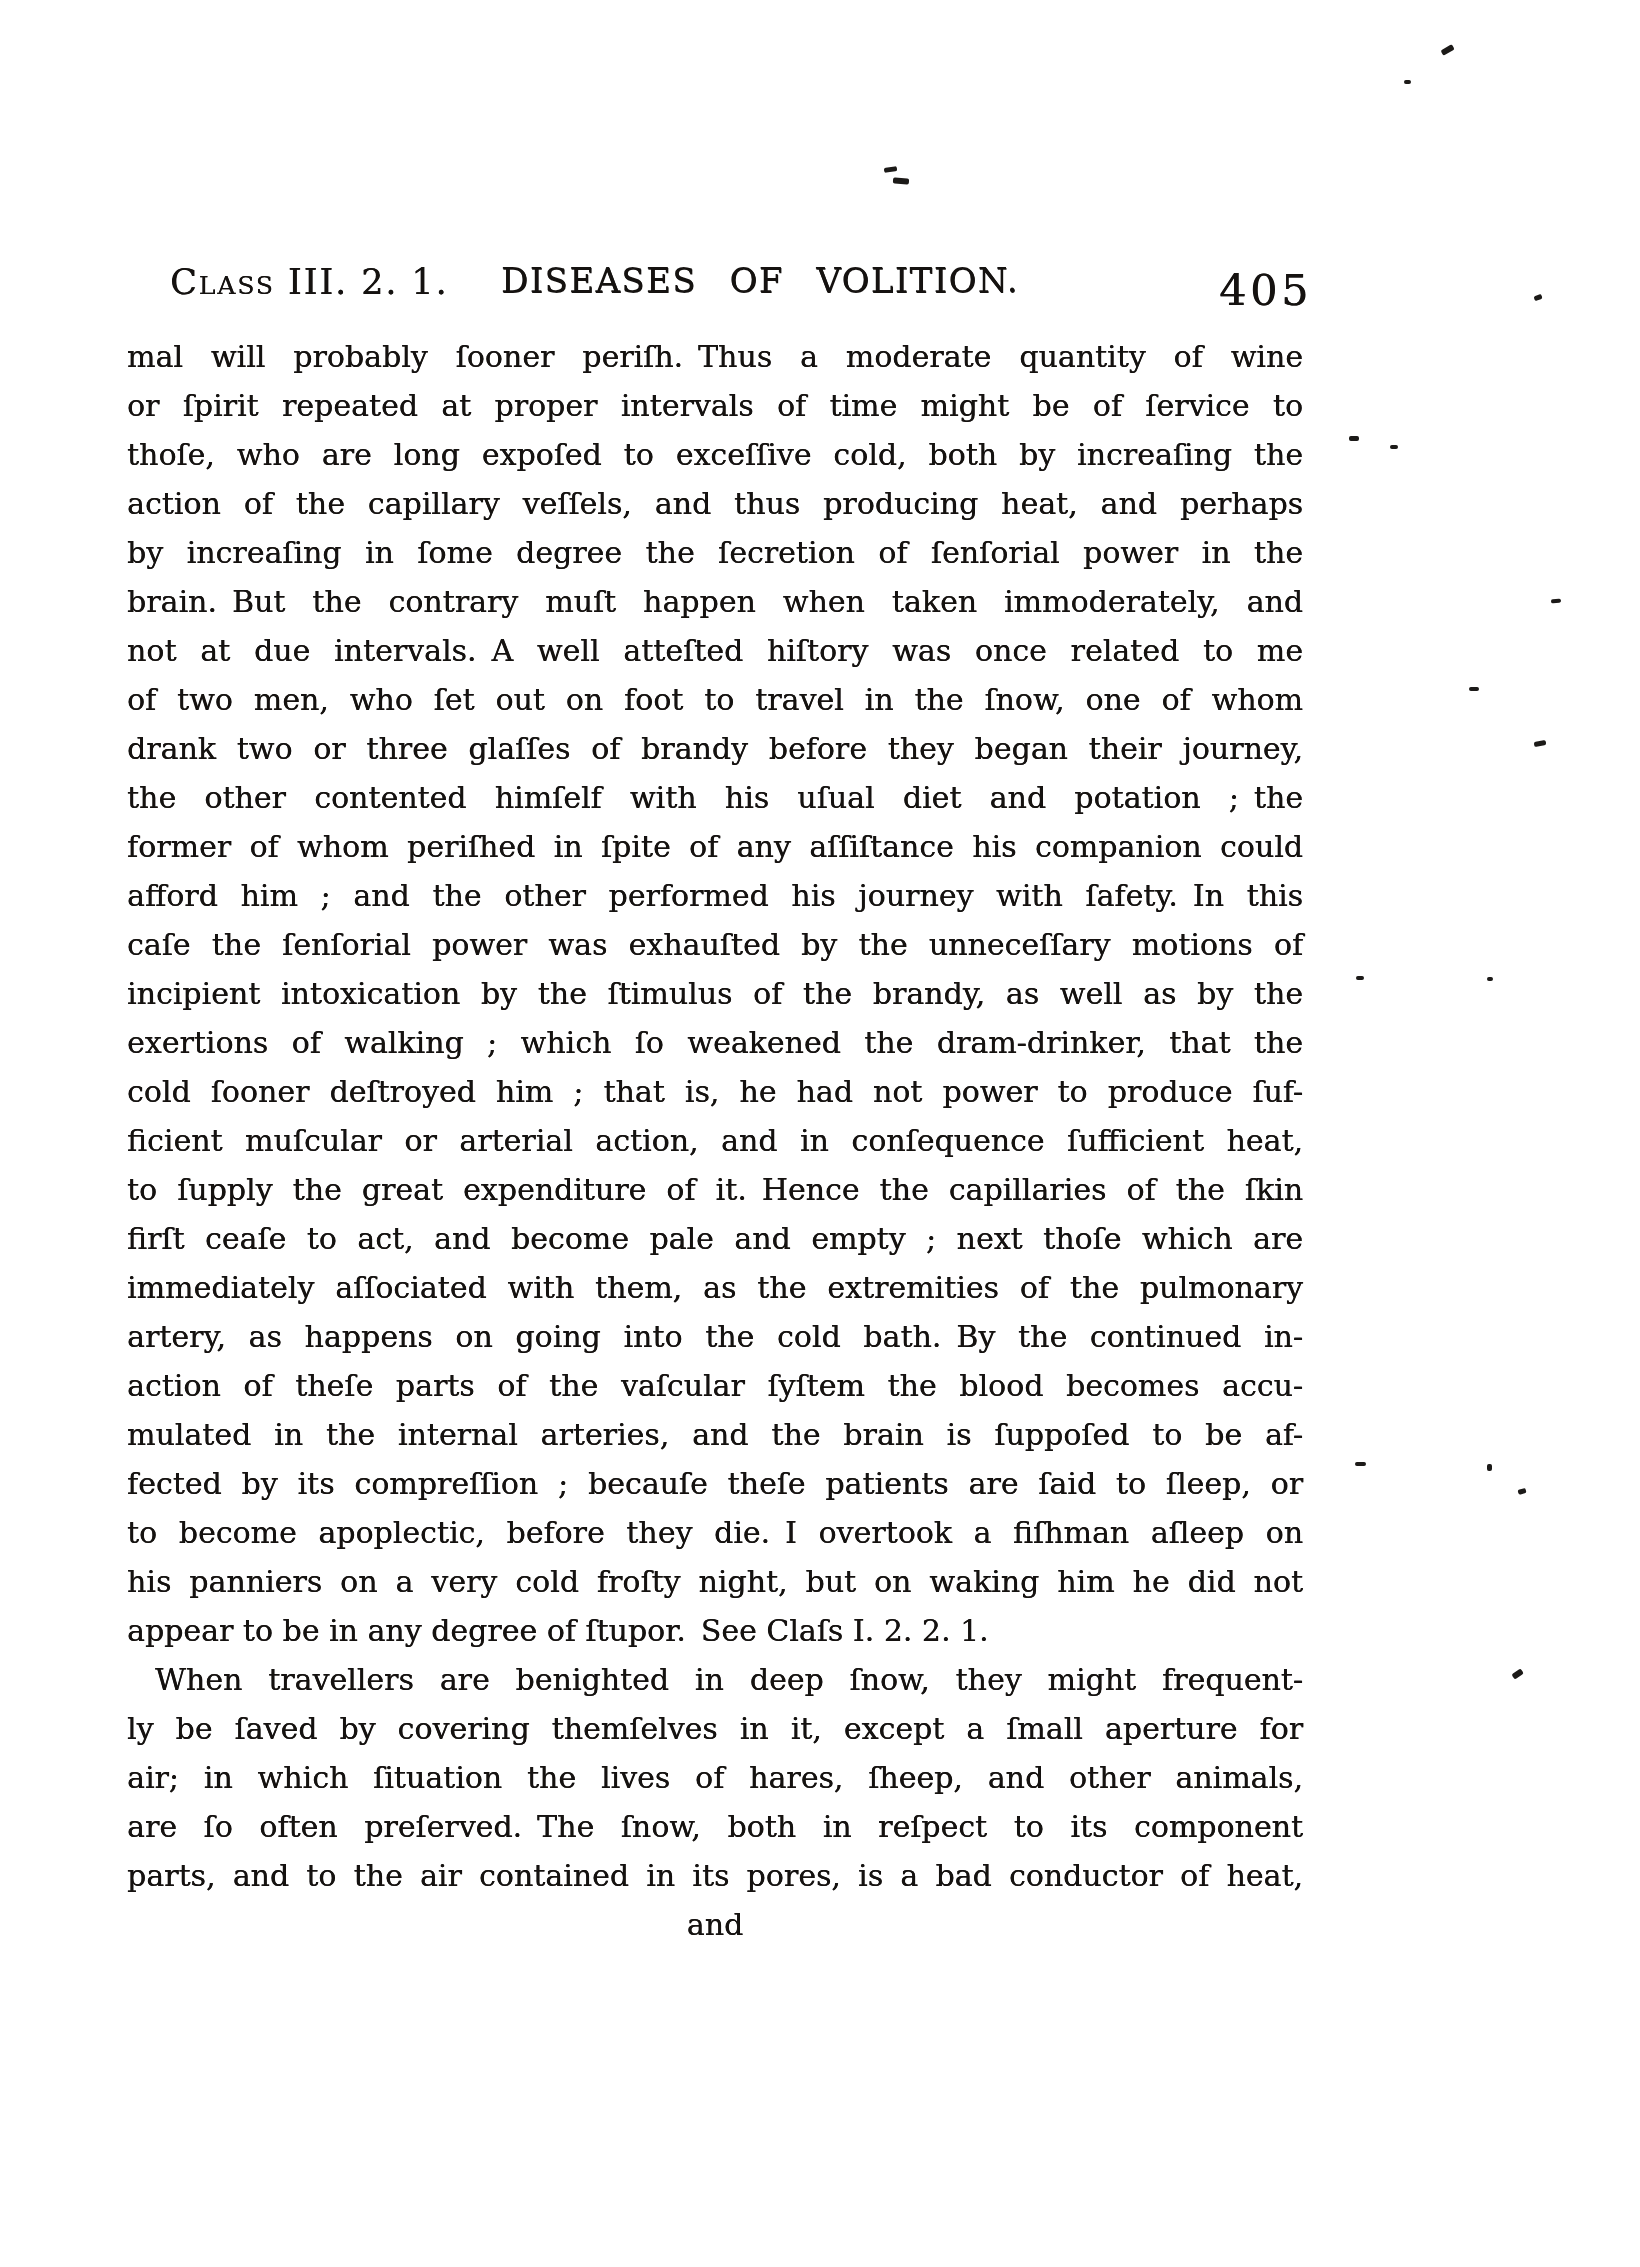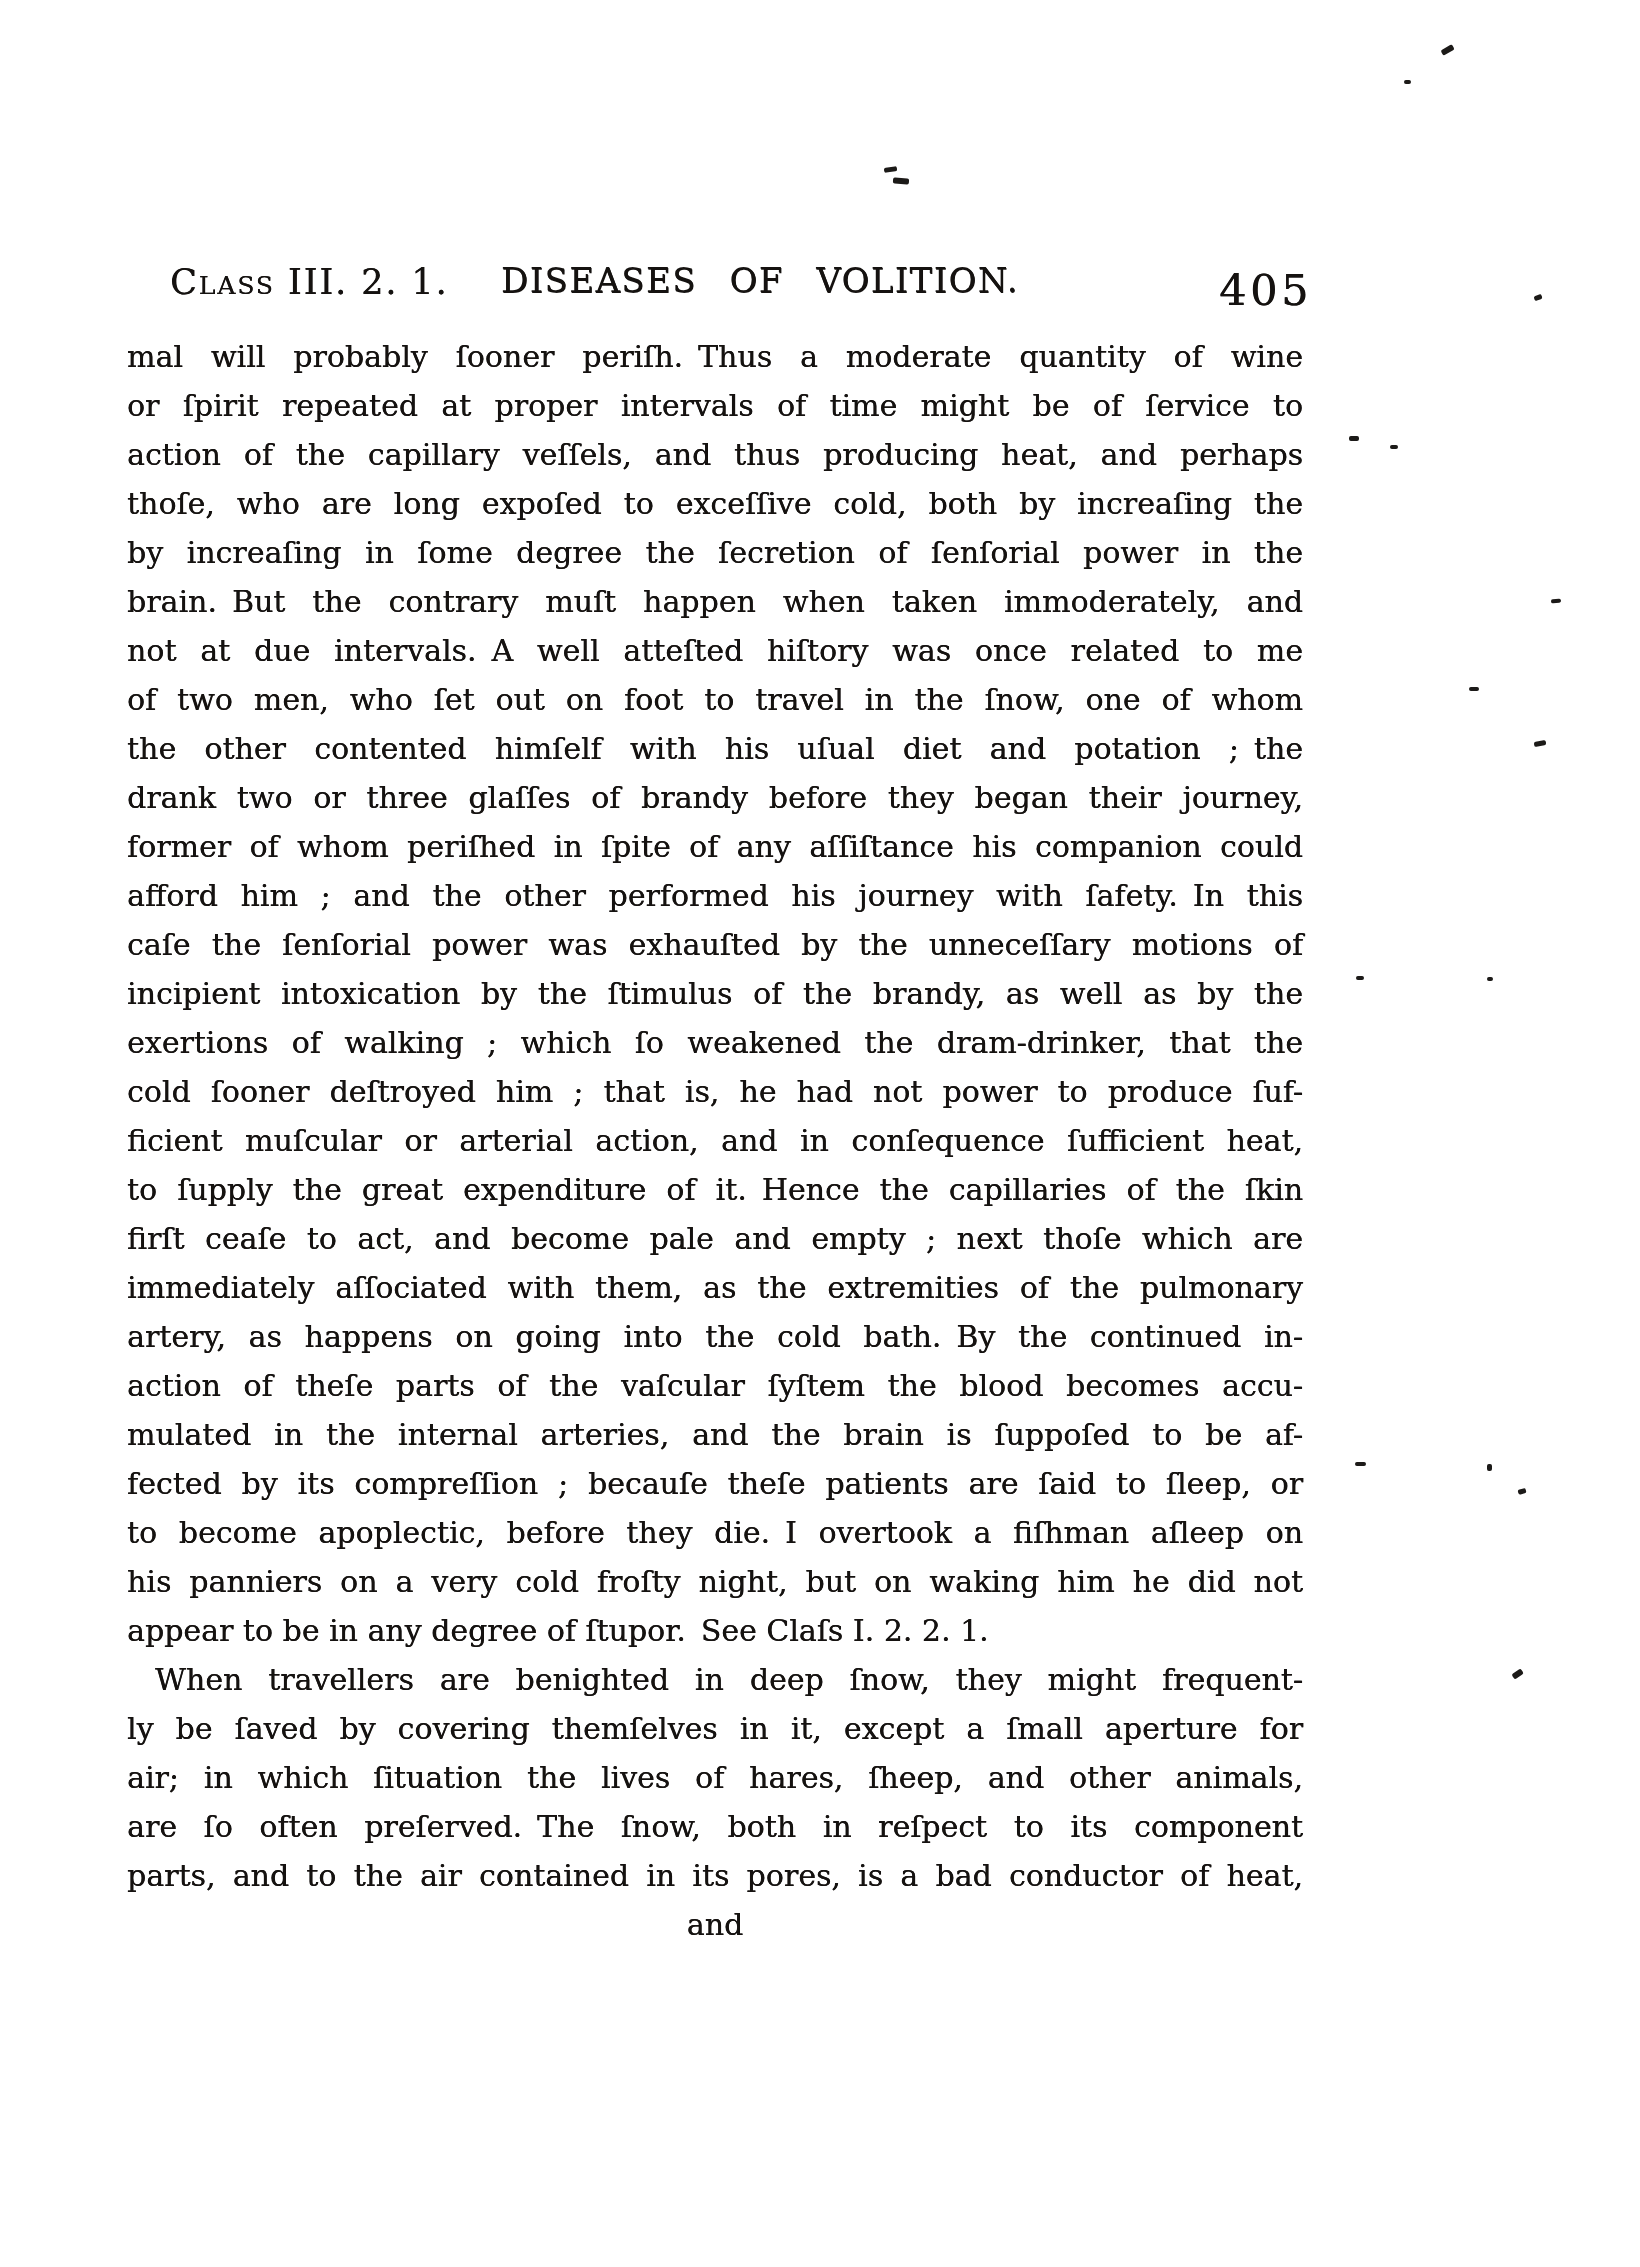--- a/index.html
+++ b/index.html
@@ -95,28 +95,28 @@
   <div class="running-head-class">Class III. 2. 1.</div>
 
   <div class="running-head-title">DISEASES OF VOLITION.</div>
 
   <div class="running-head-page">405</div>
 
   <div class="body-text">
 
   <div class="line just">mal will probably ſooner periſh. Thus a moderate quantity of wine</div>
       <div class="line just">or ſpirit repeated at proper intervals of time might be of ſervice to</div>
+      <div class="line just">thoſe, who are long expoſed to exceſſive cold, both by increaſing the</div>
       <div class="line just">action of the capillary veſſels, and thus producing heat, and perhaps</div>
-      <div class="line just">thoſe, who are long expoſed to exceſſive cold, both by increaſing the</div>
       <div class="line just">by increaſing in ſome degree the ſecretion of ſenſorial power in the</div>
       <div class="line just">brain. But the contrary muſt happen when taken immoderately, and</div>
       <div class="line just">not at due intervals. A well atteſted hiſtory was once related to me</div>
       <div class="line just">of two men, who ſet out on foot to travel in the ſnow, one of whom</div>
+      <div class="line just">drank two or three glaſſes of brandy before they began their journey,</div>
       <div class="line just">the other contented himſelf with his uſual diet and potation ; the</div>
-      <div class="line just">drank two or three glaſſes of brandy before they began their journey,</div>
       <div class="line just">former of whom periſhed in ſpite of any aſſiſtance his companion could</div>
       <div class="line just">afford him ; and the other performed his journey with ſafety. In this</div>
       <div class="line just">caſe the ſenſorial power was exhauſted by the unneceſſary motions of</div>
       <div class="line just">incipient intoxication by the ſtimulus of the brandy, as well as by the</div>
       <div class="line just">exertions of walking ; which ſo weakened the dram-drinker, that the</div>
       <div class="line just">cold ſooner deſtroyed him ; that is, he had not power to produce ſuf-</div>
       <div class="line just">ficient muſcular or arterial action, and in conſequence ſufficient heat,</div>
       <div class="line just">to ſupply the great expenditure of it. Hence the capillaries of the ſkin</div>
       <div class="line just">firſt ceaſe to act, and become pale and empty ; next thoſe which are</div>
       <div class="line just">immediately aſſociated with them, as the extremities of the pulmonary</div>

